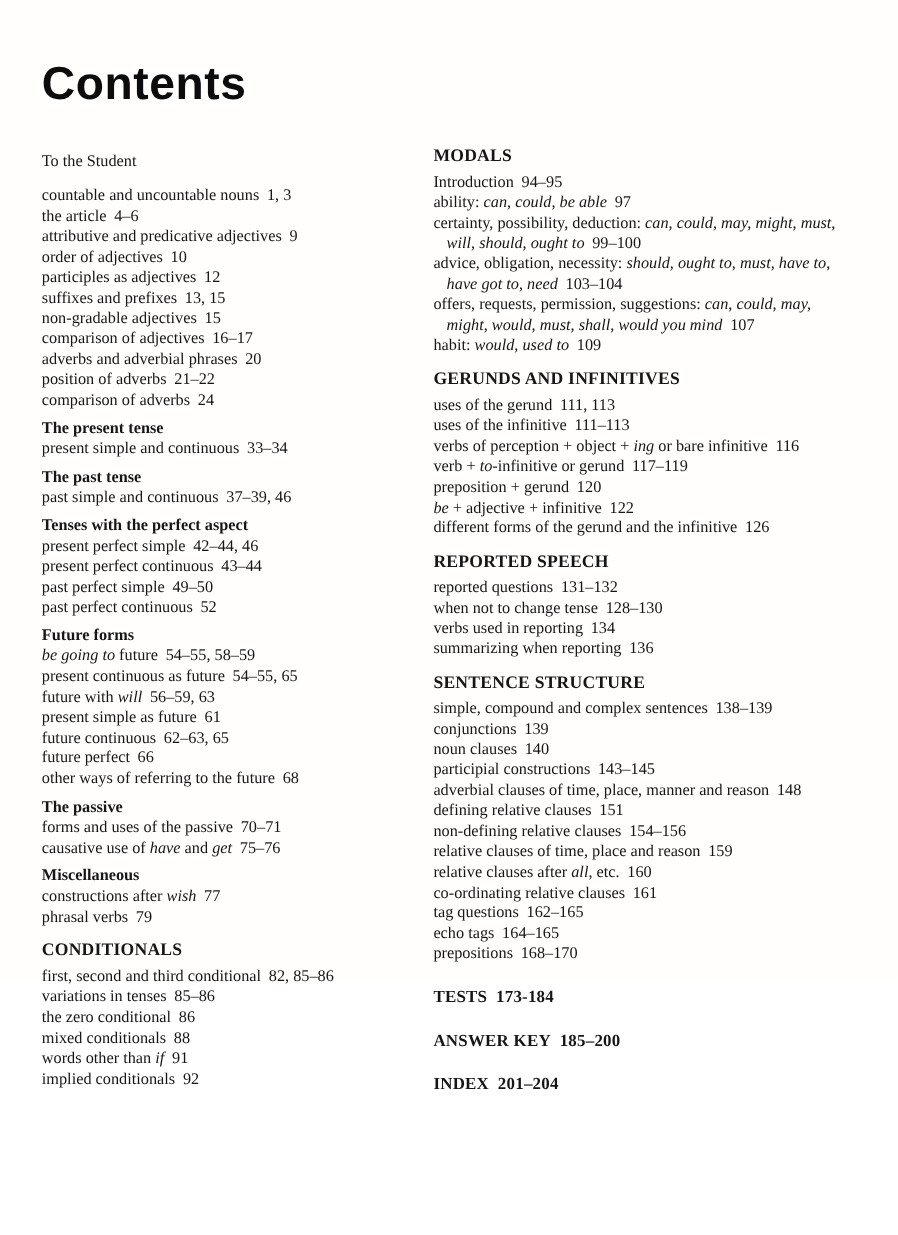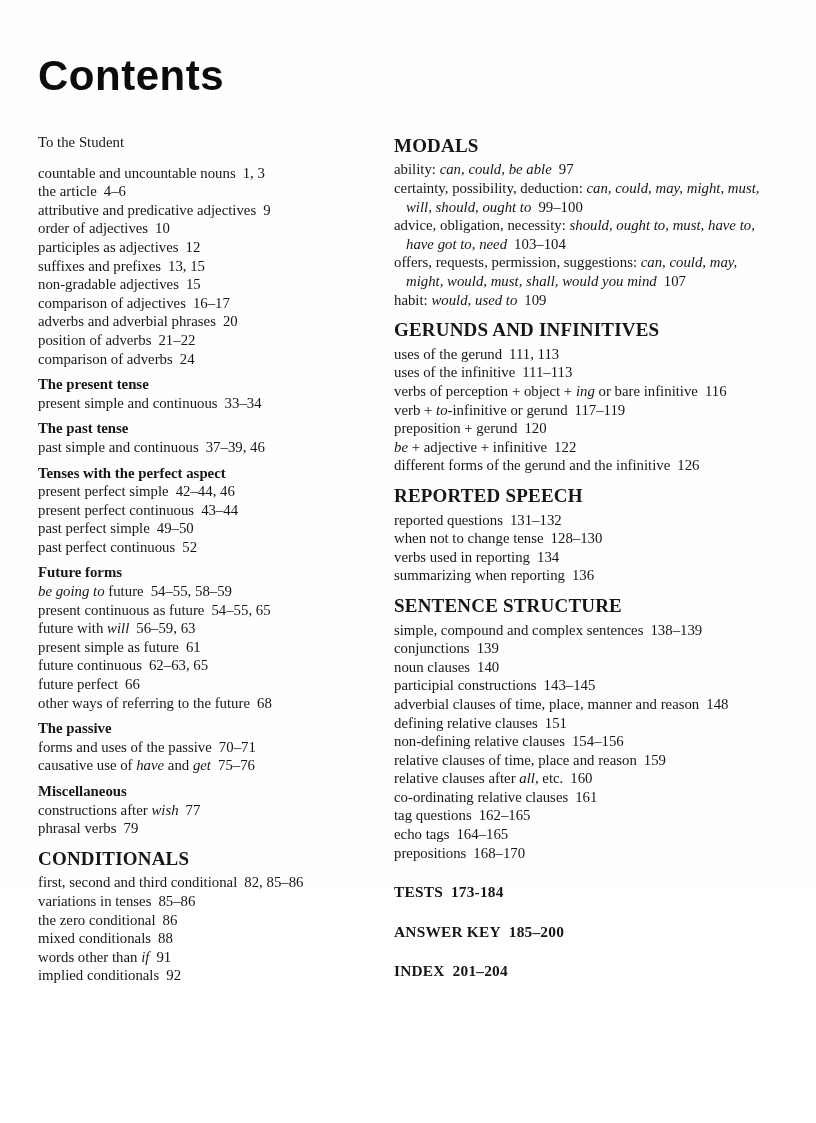--- a/index.html
+++ b/index.html
@@ -21,21 +21,21 @@
   }
   .cols { display: flex; align-items: center; }
   .col-left { width: 356px; flex: none; padding-right: 28px; }
   .col-right { flex: 1; }
   .sec.major { margin-top: 12px; }
   .sec.plain { margin-top: 0; }
   .sec.sub { margin-top: 7px; }
   .sec.end { margin-top: 21px; }
   .col > .sec:first-child { margin-top: 0; }
   .hd { font-weight: bold; font-size: 14.8px; line-height: 18.6px; }
-  .sec.major > .hd { font-size: 19px; margin-bottom: 5px; letter-spacing: 0.2px; }
+  .sec.major > .hd { font-size: 16px; margin-bottom: 5px; letter-spacing: 0.2px; }
   .sec.end  > .hd { font-size: 15.4px; letter-spacing: 0.2px; }
   .entry {
     font-size: 14.8px;
     line-height: 18.6px;
     padding-left: 12px;
     text-indent: -12px;
   }
   .pg { margin-left: 7px; white-space: nowrap; }
   .hd .pg { margin-left: 8px; }
   i { }
@@ -104,20 +104,21 @@
           <div class="entry"><span>variations in tenses</span><span class="pg">85–86</span></div>
           <div class="entry"><span>the zero conditional</span><span class="pg">86</span></div>
           <div class="entry"><span>mixed conditionals</span><span class="pg">88</span></div>
           <div class="entry"><span>words other than </span><i>if</i><span class="pg">91</span></div>
           <div class="entry"><span>implied conditionals</span><span class="pg">92</span></div>
         </div>
       </div>
     <div class="col col-right" id="col-right">
         <div class="sec major">
           <div class="hd">MODALS</div>
+          <div class="entry"><span>Introduction</span><span class="pg">94–95</span></div>
           <div class="entry"><span>ability: </span><i>can, could, be able</i><span class="pg">97</span></div>
           <div class="entry"><span>certainty, possibility, deduction: </span><i>can, could, may, might, must, will, should, ought to</i><span class="pg">99–100</span></div>
           <div class="entry"><span>advice, obligation, necessity: </span><i>should, ought to, must, have to, have got to, need</i><span class="pg">103–104</span></div>
           <div class="entry"><span>offers, requests, permission, suggestions: </span><i>can, could, may, might, would, must, shall, would you mind</i><span class="pg">107</span></div>
           <div class="entry"><span>habit: </span><i>would, used to</i><span class="pg">109</span></div>
         </div>
         <div class="sec major">
           <div class="hd">GERUNDS AND INFINITIVES</div>
           <div class="entry"><span>uses of the gerund</span><span class="pg">111, 113</span></div>
           <div class="entry"><span>uses of the infinitive</span><span class="pg">111–113</span></div>

